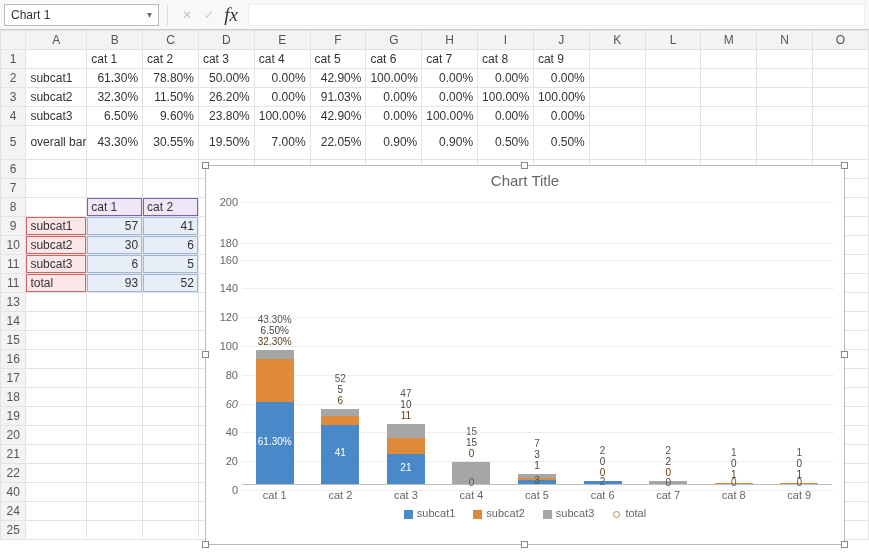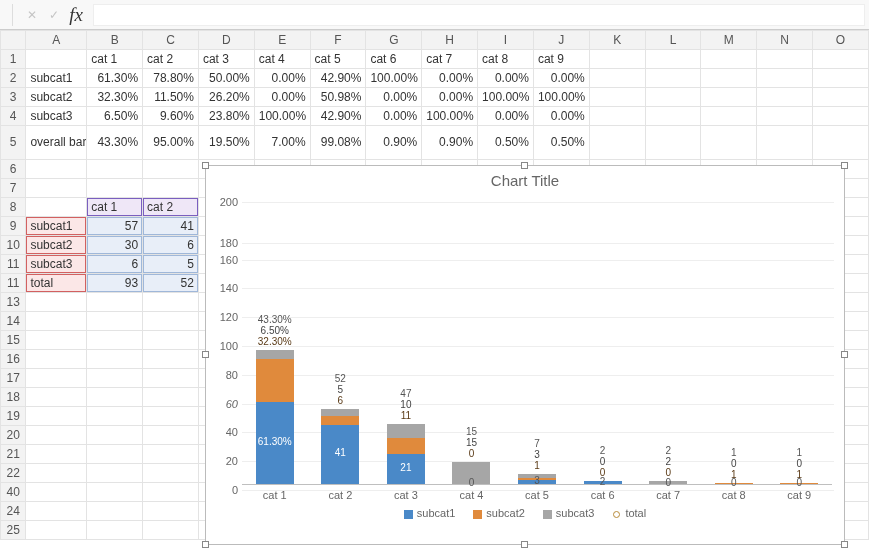--- a/index.html
+++ b/index.html
@@ -115,20 +115,24 @@
   .legend { display:flex; justify-content:center; gap:18px; padding:6px 0; font-size:11px; color:#666; }
   .legend .sw { width:9px; height:9px; display:inline-block; margin-right:4px; vertical-align:middle; }
   .sw.s1{background:#4a89c8}.sw.s2{background:#e08a3c}.sw.s3{background:#a6a6a6}
   .sw.tot{background:none;position:relative}
   .sw.tot::after{content:"";position:absolute;width:5px;height:5px;border:1px solid #b88b3a;border-radius:50%;left:1px;top:1px}
 </style>
 </head>
 <body>
 
 <div class="toolbar">
+  <div class="namebox">
+    <span>Chart 1</span>
+    <span class="arrow">▾</span>
+  </div>
   <div class="tb-sep"></div>
   <div class="tb-btn disabled">✕</div>
   <div class="tb-btn disabled">✓</div>
   <div class="tb-btn active">
       <span style="font-style:italic;font-family:serif;font-size:19px">fx</span>
     </div>
   <div style="flex:1;height:22px;border:1px solid #eee;background:#fff;margin-left:6px"></div>
 </div>
 
 <div class="grid-wrap">
@@ -208,21 +212,21 @@
           <td></td>
           <td></td>
         </tr>
         <tr>
           <th class="rowhdr">3</th>
           <td>subcat2</td>
           <td class="num">32.30%</td>
           <td class="num">11.50%</td>
           <td class="num">26.20%</td>
           <td class="num">0.00%</td>
-          <td class="num">50.98%</td>
+          <td class="num">91.03%</td>
           <td class="num">0.00%</td>
           <td class="num">0.00%</td>
           <td class="num">100.00%</td>
           <td class="num">100.00%</td>
           <td></td>
           <td></td>
           <td></td>
           <td></td>
           <td></td>
         </tr>
@@ -241,24 +245,24 @@
           <td></td>
           <td></td>
           <td></td>
           <td></td>
           <td></td>
         </tr>
         <tr class="r5">
           <th class="rowhdr">5</th>
           <td>overall bar total</td>
           <td class="num">43.30%</td>
-          <td class="num">95.00%</td>
+          <td class="num">30.55%</td>
           <td class="num">19.50%</td>
           <td class="num">7.00%</td>
-          <td class="num">99.08%</td>
+          <td class="num">22.05%</td>
           <td class="num">0.90%</td>
           <td class="num">0.90%</td>
           <td class="num">0.50%</td>
           <td class="num">0.50%</td>
           <td></td>
           <td></td>
           <td></td>
           <td></td>
           <td></td>
         </tr>

